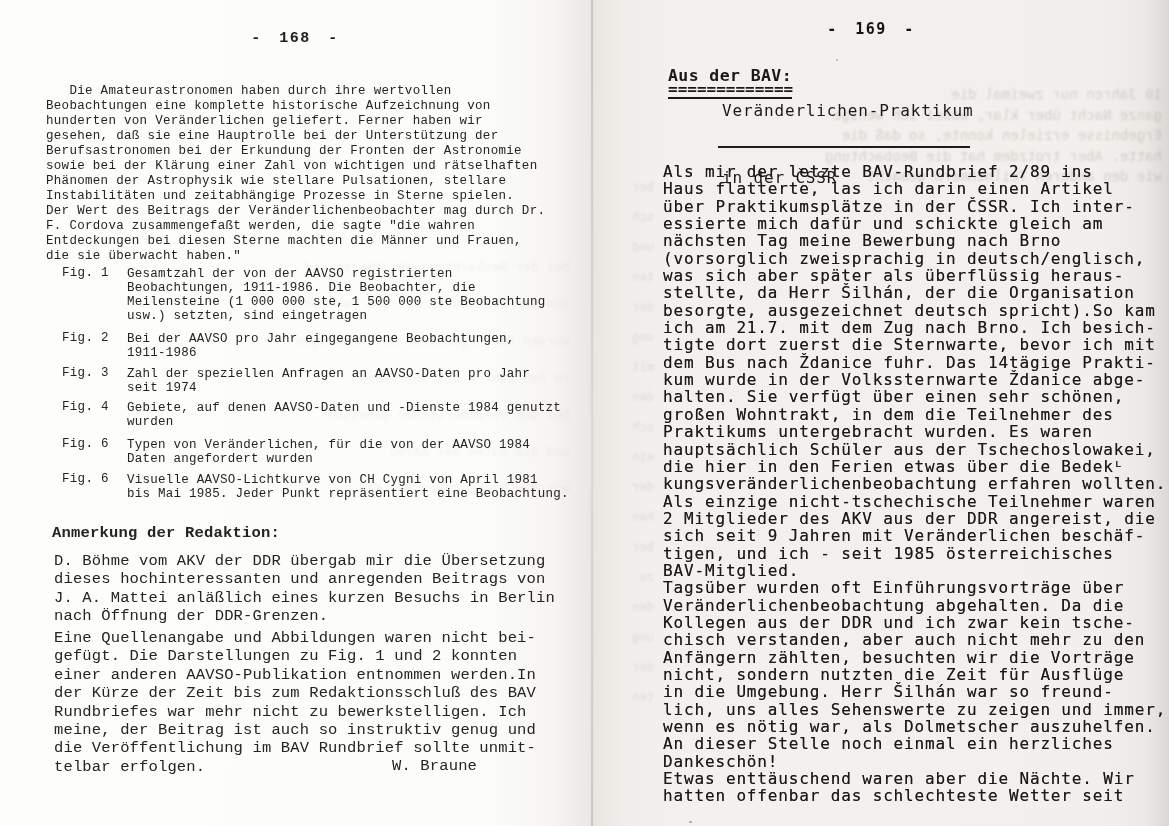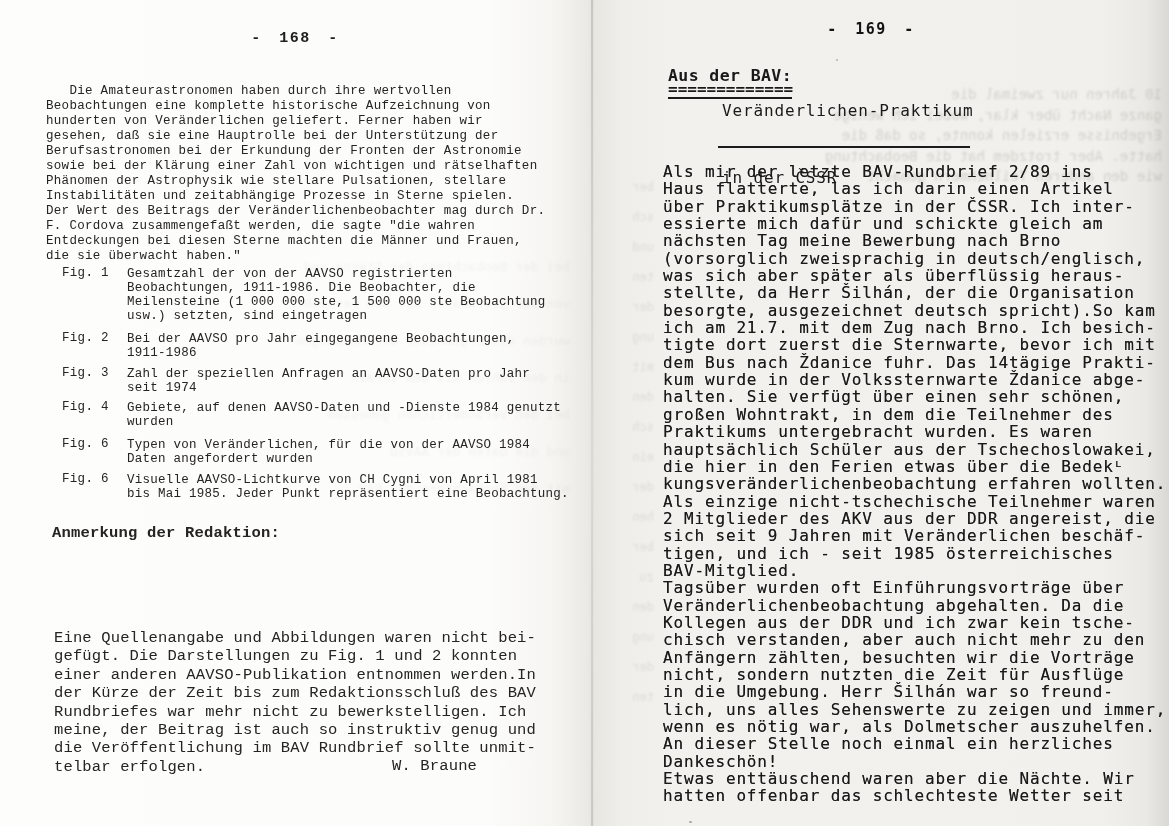--- a/index.html
+++ b/index.html
@@ -107,20 +107,24 @@
       <div class="fig-caption lm pre">Typen von Veränderlichen, für die von der AAVSO 1984
 Daten angefordert wurden</div>
     </div>
     <div class="abs fig-row" style="top:472px">
       <span class="fig-label lm pre">Fig. 6</span>
       <div class="fig-caption lm pre">Visuelle AAVSO-Lichtkurve von CH Cygni von April 1981
 bis Mai 1985. Jeder Punkt repräsentiert eine Beobachtung.</div>
     </div>
 
     <div class="abs note-heading lm pre">Anmerkung der Redaktion:</div>
+    <div class="abs note-para1 lm pre">D. Böhme vom AKV der DDR übergab mir die Übersetzung
+dieses hochinteressanten und anregenden Beitrags von
+J. A. Mattei anläßlich eines kurzen Besuchs in Berlin
+nach Öffnung der DDR-Grenzen.</div>
     <div class="abs note-para2 lm pre">Eine Quellenangabe und Abbildungen waren nicht bei-
 gefügt. Die Darstellungen zu Fig. 1 und 2 konnten
 einer anderen AAVSO-Publikation entnommen werden.In
 der Kürze der Zeit bis zum Redaktionsschluß des BAV
 Rundbriefes war mehr nicht zu bewerkstelligen. Ich
 meine, der Beitrag ist auch so instruktiv genug und
 die Veröffentlichung im BAV Rundbrief sollte unmit-
 telbar erfolgen.</div>
     <div class="abs signature lm pre">W. Braune</div>
   </section>

